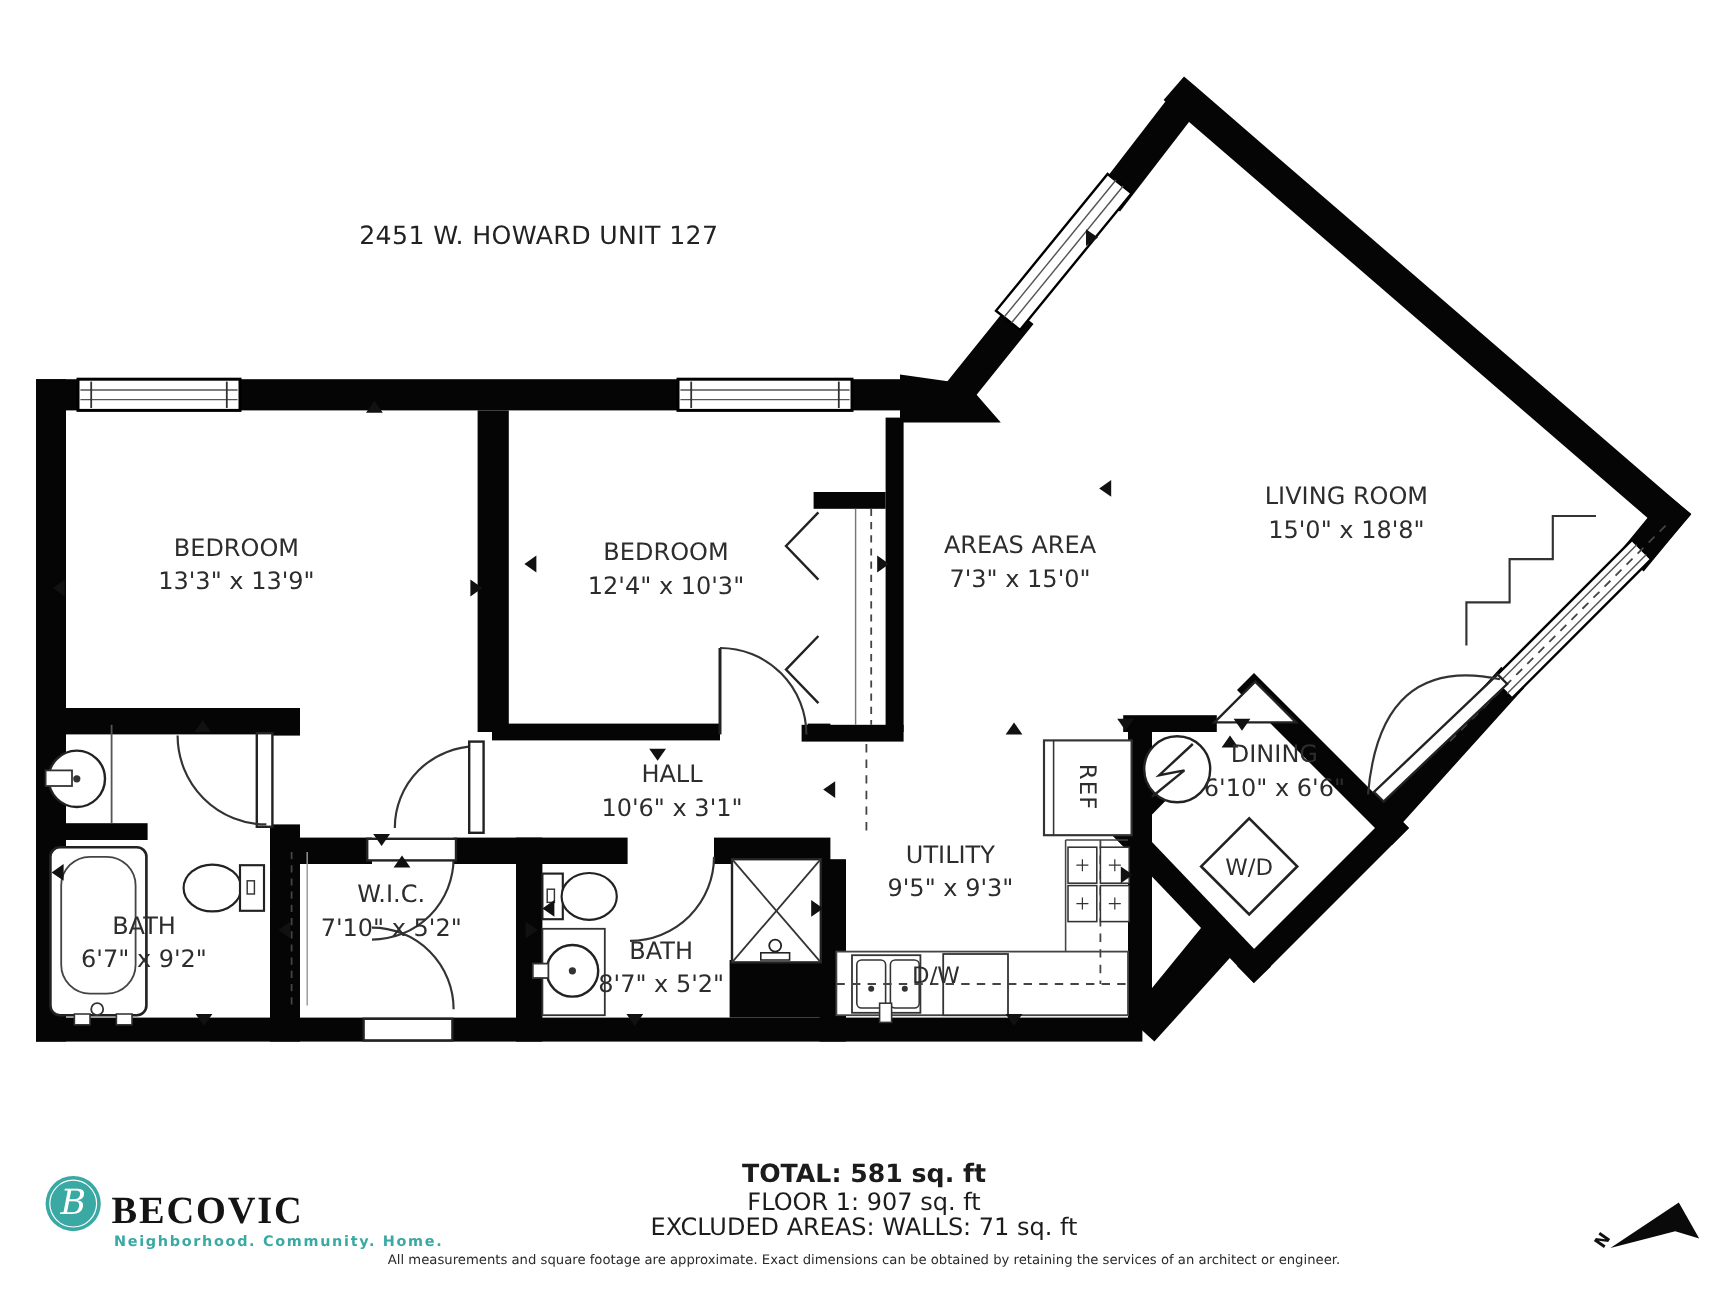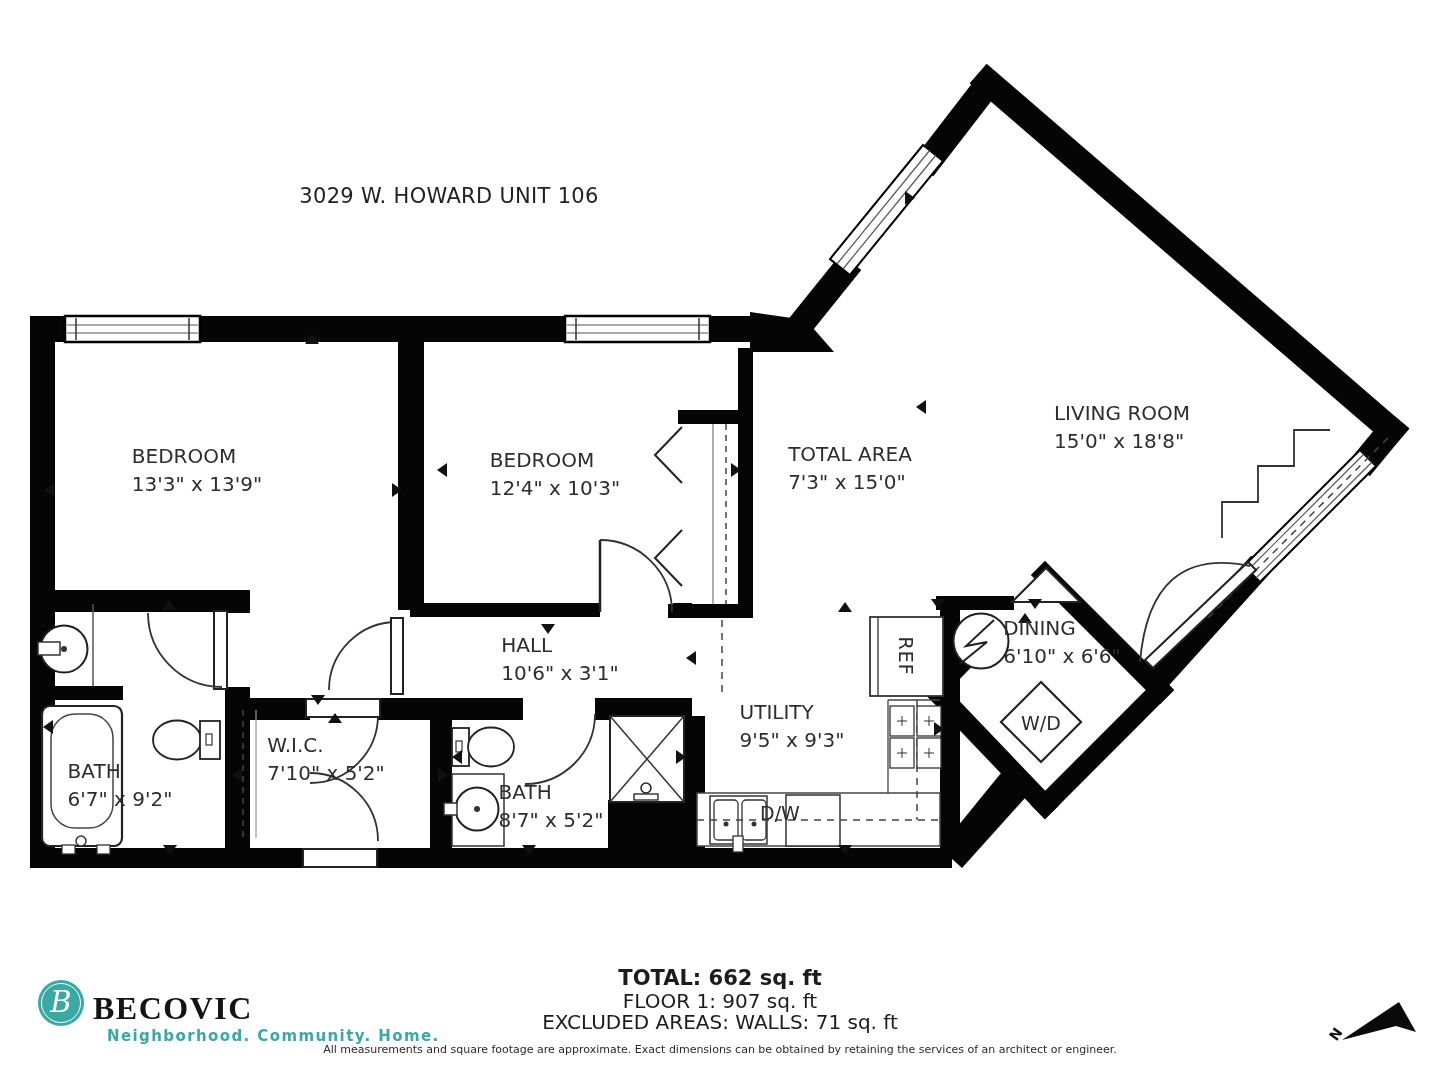--- a/index.html
+++ b/index.html
@@ -1,35 +1,35 @@
 <!DOCTYPE html>
 <html><head>
 <meta charset="utf-8">
 <style>
   html,body{margin:0;padding:0;background:#fff;}
   body{width:1440px;height:1080px;position:relative;overflow:hidden;
        font-family:"DejaVu Sans",sans-serif;color:#2d2d2d;}
   .plan-svg{position:absolute;left:0;top:0;}
   .abs{position:absolute;white-space:nowrap;}
   .title{font-size:21px;letter-spacing:.3px;color:#222;transform:translateX(-50%);}
-  .room-label{transform:translateX(-50%);text-align:left;font-size:20px;line-height:28px;color:#2d2d2d;}
+  .room-label{transform:translateX(-50%);text-align:center;font-size:20px;line-height:28px;color:#2d2d2d;}
   .appliance{transform:translate(-50%,-50%);font-size:19px;color:#2d2d2d;}
   .appliance.rot{transform:translate(-50%,-50%) rotate(90deg);letter-spacing:1px;}
   .sum{transform:translateX(-50%);text-align:center;font-size:20px;color:#1c1c1c;}
   .sum.bold{font-weight:bold;font-size:21px;}
   .disclaimer{transform:translateX(-50%);font-size:11px;color:#2a2a2a;text-align:center;}
   .logo{left:38px;top:980px;display:flex;align-items:flex-start;}
   .logo-circle{position:relative;width:46px;height:46px;border-radius:50%;background:#3aa8a3;
                display:flex;align-items:center;justify-content:center;}
   .logo-ring{position:absolute;inset:3px;border:1.5px solid #fff;border-radius:50%;}
   .monogram{font-family:"DejaVu Serif",serif;font-style:italic;font-size:29px;color:#fff;margin-top:-3px;}
   .logo-text{margin-left:9px;}
   .brand{font-family:"Liberation Serif",serif;font-weight:bold;font-size:32px;line-height:32px;
          letter-spacing:1.5px;color:#141414;margin-top:12px;}
-  .tagline{font-size:15px;font-weight:bold;letter-spacing:1.4px;color:#3aa8a3;margin-top:3px;margin-left:14px;}
+  .tagline{font-size:12px;font-weight:bold;letter-spacing:1.4px;color:#3aa8a3;margin-top:3px;margin-left:2px;}
   .north-n{font-size:14px;font-weight:bold;color:#111;transform:rotate(-55deg);}
 </style>
 </head>
 <body>
 
 <svg class="plan-svg" width="1440" height="1080" viewBox="0 0 1440 1080">
 
   <g fill="#050505">
     <rect x="30" y="316" width="25" height="552"></rect>
     <rect x="30" y="316" width="35" height="26"></rect>
@@ -221,32 +221,32 @@
       <polygon points="741,470 731,463 731,477"></polygon>
       <polygon points="448,775 438,768 438,782"></polygon>
       <polygon points="686,757 676,750 676,764"></polygon>
       <polygon points="944,729 934,722 934,736"></polygon>
       <polygon points="915,198 905,191 905,205"></polygon>
     </g>
 
   <polygon points="1399,1002 1342,1040 1396,1026 1416,1032" fill="#0a0a0a"></polygon>
 </svg>
 
-<div class="abs title" style="left:449px;top:184px">3029 W. HOWARD UNIT 106</div>
+<div class="abs title" style="left:449px;top:184px">2451 W. HOWARD UNIT 127</div>
 
 <div class="abs room-label" style="left:197px;top:442px">
   <div>BEDROOM</div>
   <div>13'3" x 13'9"</div>
 </div>
 <div class="abs room-label" style="left:555px;top:446px">
   <div>BEDROOM</div>
   <div>12'4" x 10'3"</div>
 </div>
 <div class="abs room-label" style="left:850px;top:440px">
-  <div>TOTAL AREA</div>
+  <div>AREAS AREA</div>
   <div>7'3" x 15'0"</div>
 </div>
 <div class="abs room-label" style="left:1122px;top:399px">
   <div>LIVING ROOM</div>
   <div>15'0" x 18'8"</div>
 </div>
 <div class="abs room-label" style="left:560px;top:631px">
   <div>HALL</div>
   <div>10'6" x 3'1"</div>
 </div>
@@ -268,21 +268,21 @@
 </div>
 <div class="abs room-label" style="left:551px;top:778px">
   <div>BATH</div>
   <div>8'7" x 5'2"</div>
 </div>
 
 <div class="abs appliance rot" style="left:906px;top:656px">REF</div>
 <div class="abs appliance" style="left:1041px;top:723px">W/D</div>
 <div class="abs appliance" style="left:780px;top:813px">D/W</div>
 
-<div class="abs sum bold" style="left:720px;top:966px">TOTAL: 662 sq. ft</div>
+<div class="abs sum bold" style="left:720px;top:966px">TOTAL: 581 sq. ft</div>
 <div class="abs sum" style="left:720px;top:989px">FLOOR 1: 907 sq. ft</div>
 <div class="abs sum" style="left:720px;top:1010px">EXCLUDED AREAS: WALLS: 71 sq. ft</div>
 <div class="abs disclaimer" style="left:720px;top:1043px">All measurements and square footage are approximate. Exact dimensions can be obtained by retaining the services of an architect or engineer.</div>
 
 <div class="abs logo">
   <div class="logo-circle">
     <div class="logo-ring"></div>
     <span class="monogram">B</span>
   </div>
   <div class="logo-text">

